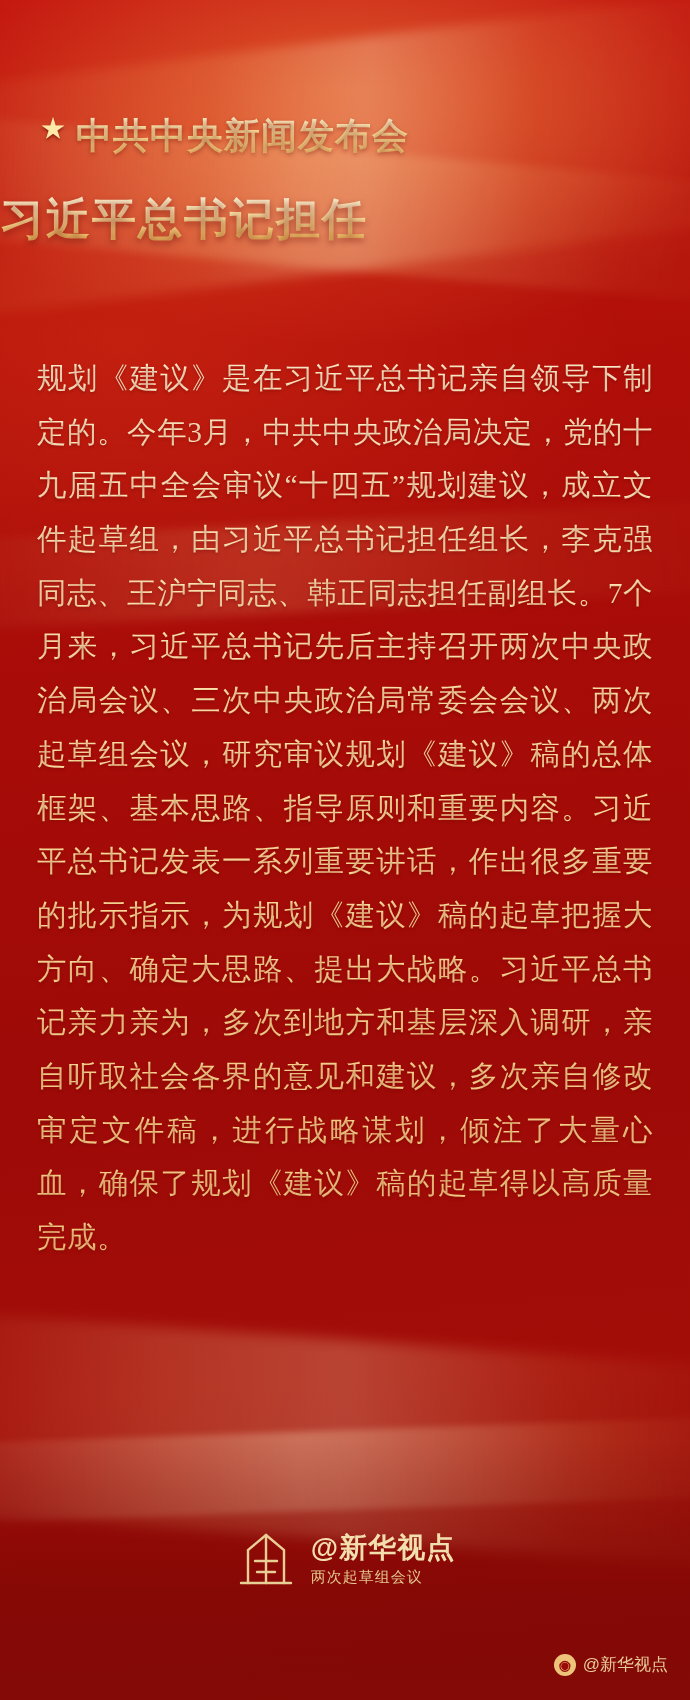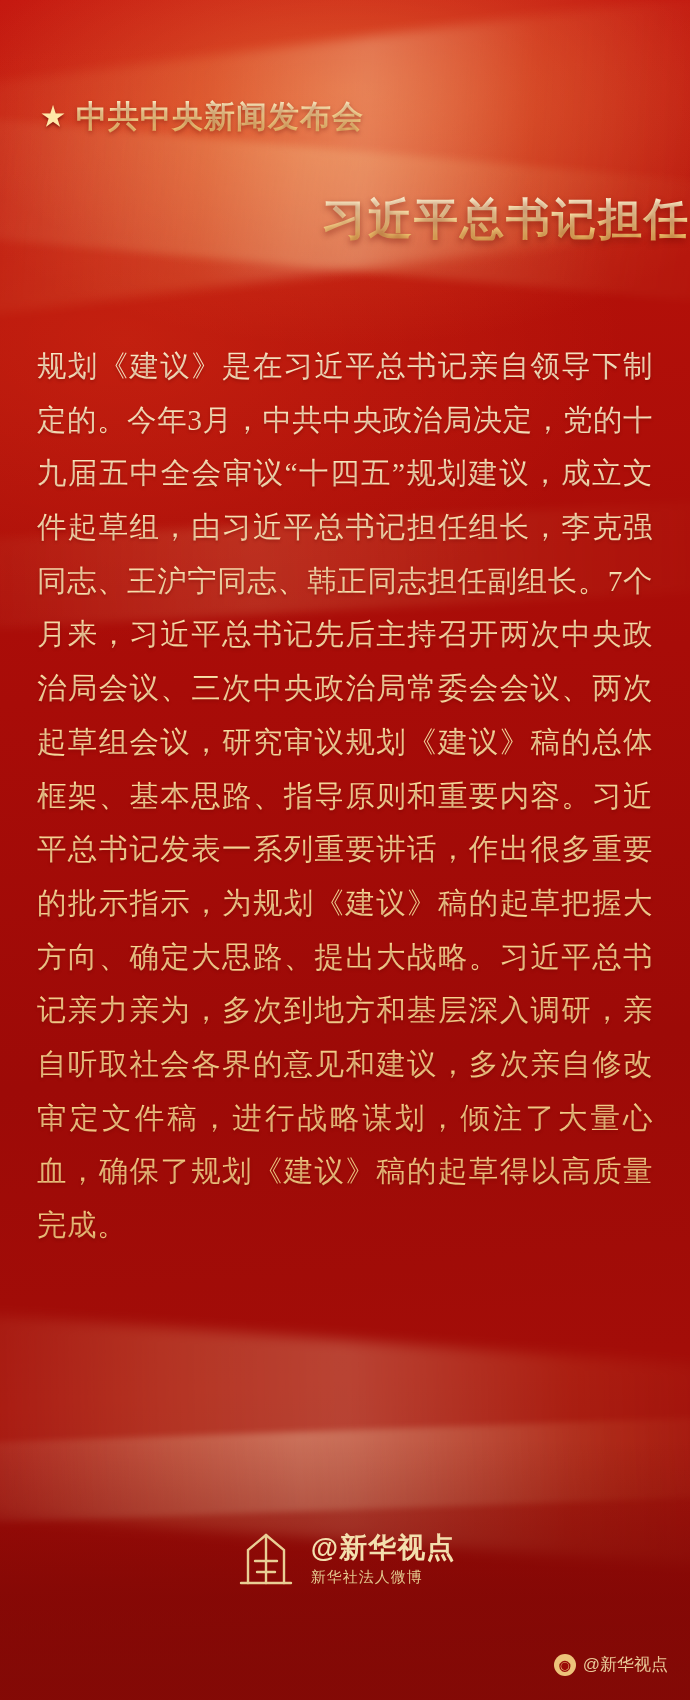--- a/index.html
+++ b/index.html
@@ -85,58 +85,59 @@
     align-items: center;
     gap: 10px;
   }
   .star-icon {
     font-size: 26px;
     line-height: 1;
     color: #ffe9a8;
     text-shadow: 0 2px 3px rgba(90,0,0,.6);
   }
   .eyebrow-text {
-    font-size: 31px;
+    font-size: 36px;
     font-weight: bold;
     letter-spacing: 1px;
     color: #ffeec0;
     background: linear-gradient(180deg, #fff6d8 0%, #ffe39a 45%, #f3c065 100%);
     -webkit-background-clip: text;
     background-clip: text;
     -webkit-text-fill-color: transparent;
     text-shadow: 0 2px 4px rgba(90,0,0,.35);
     font-family: "Liberation Serif", "DejaVu Serif", serif;
+    margin-top: 16px;
   }
 
   
   .headline {
     position: absolute;
     top: 190px;
     left: 0;
     width: 690px;
-    text-align: right;
+    text-align: left;
   }
   .headline-line {
     font-size: 44px;
     font-weight: bold;
     line-height: 1.38;
     letter-spacing: 2px;
     background: linear-gradient(180deg, #fffbe8 0%, #ffe9ab 40%, #f6cc74 70%, #e3a844 100%);
     -webkit-background-clip: text;
     background-clip: text;
     -webkit-text-fill-color: transparent;
     color: #ffe9ab;
     text-shadow: 0 3px 6px rgba(100,4,0,.45);
     font-family: "Liberation Serif", "DejaVu Serif", serif;
   }
 
   
   .body-copy {
     position: absolute;
-    top: 340px;
+    top: 352px;
     left: 37px;
     width: 616px;
     font-size: 29.5px;
     line-height: 1.82;
     letter-spacing: 0.5px;
     text-align: justify;
     color: #ffe7a6;
     background: linear-gradient(180deg, #fff3cf 0%, #ffe5a2 50%, #f7d084 100%);
     -webkit-background-clip: text;
     background-clip: text;
@@ -241,21 +242,21 @@
           <path d="M31 7 L13 22 L13 55"></path>
           <path d="M31 7 L49 22 L49 55"></path>
           <path d="M6 55 L56 55"></path>
           <path d="M20 33 L42 33"></path>
           <path d="M22 44 L40 44"></path>
         </g>
       </svg>
     </span>
     <span class="logo-text">
       <span class="logo-main">@新华视点</span>
-      <span class="logo-sub">新华社法人微博</span>
+      <span class="logo-sub">两次起草组会议</span>
     </span>
   </div>
 
   <div class="watermark">
     <span class="weibo-eye">◉</span>
     <span class="watermark-text">@新华视点</span>
   </div>
 
 </div>
 

